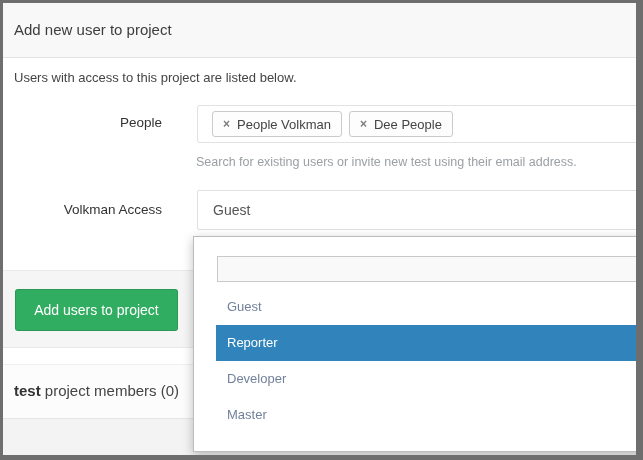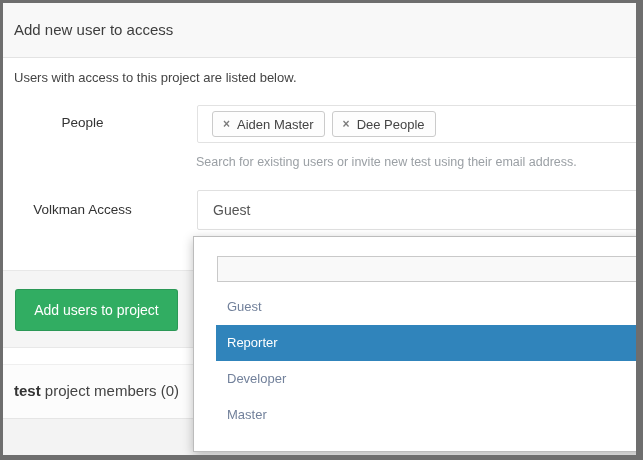--- a/index.html
+++ b/index.html
@@ -29,21 +29,21 @@
     color: #3d3d3d;
   }
 
   .intro {
     position: absolute; left: 11px; top: 67px;
     font-size: 13px; color: #444;
   }
 
   .form-label {
     position: absolute; left: 0; width: 159px;
-    text-align: center;
+    text-align: right;
     font-size: 13.5px; color: #333;
   }
   .label-people { top: 112px; }
   .label-access { top: 199px; }
 
   .people-field {
     position: absolute; left: 194px; top: 102px;
     width: 452px; height: 38px;
     background: #fff;
     border: 1px solid #e2e2e2;
@@ -143,30 +143,30 @@
     font-size: 13px; color: #72819b;
     cursor: pointer;
   }
   .dd-option.highlighted { color: #ffffff; }
 </style>
 </head>
 <body>
 
 <div class="window">
 
-  <div class="panel-heading">Add new user to access</div>
+  <div class="panel-heading">Add new user to project</div>
 
   <div class="intro">Users with access to this project are listed below.</div>
 
   <div class="form-label label-people">People</div>
 
   <div class="people-field">
     <span class="tag">
       <span class="x">×</span>
-      <span>Aiden Master</span>
+      <span>People Volkman</span>
     </span>
     <span class="tag">
       <span class="x">×</span>
       <span>Dee People</span>
     </span>
   </div>
 
   <div class="help-text">Search for existing users or invite new test using their email address.</div>
 
   <div class="form-label label-access">Volkman Access</div>

